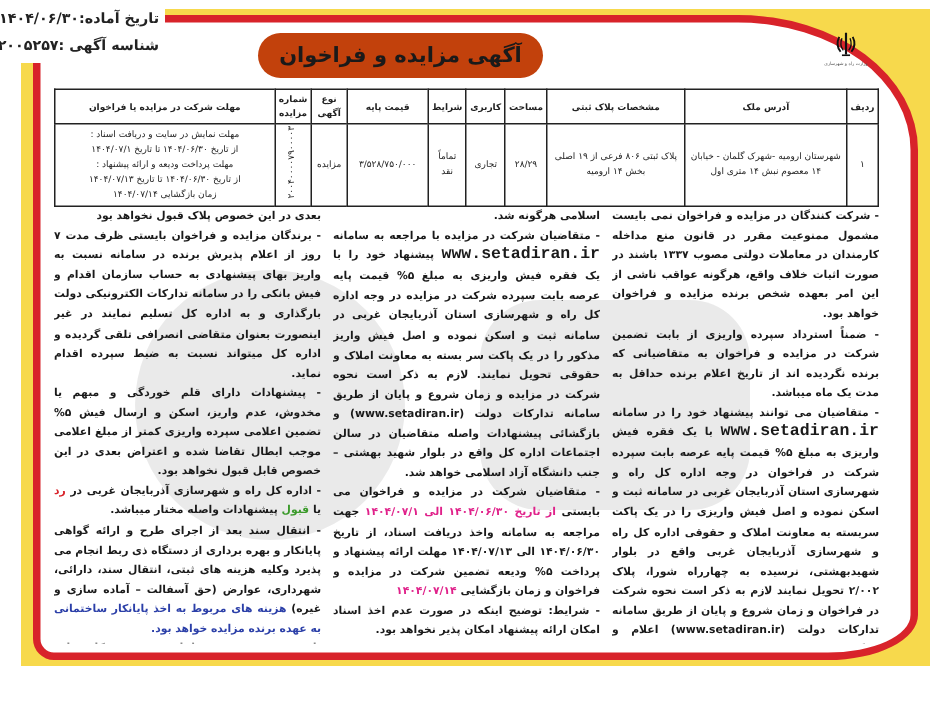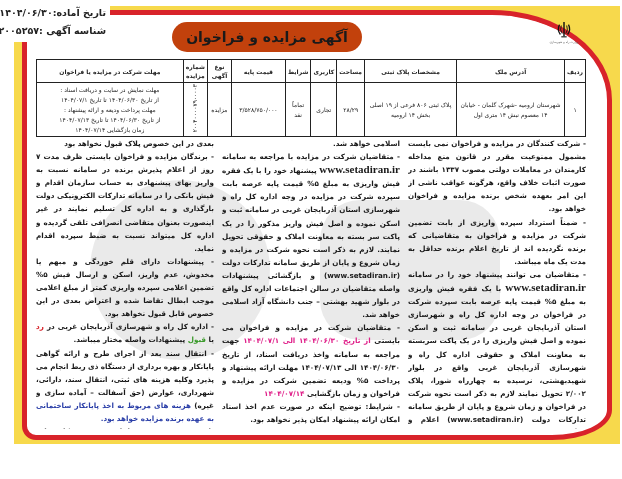--- a/index.html
+++ b/index.html
@@ -56,21 +56,21 @@
 
   .columns {
     position: absolute; left: 36px; top: 137px; width: 550px; height: 292px; z-index: 5;
     display: flex; flex-direction: row-reverse; gap: 8px;
   }
   .col {
     flex: 1; direction: rtl; text-align: justify; font-size: 7.2px; line-height: 13.1px;
     color: #1a1a1a; font-weight: bold; overflow: hidden;
   }
   .col p { margin: 0; }
-  .url { font-size: 11px; font-weight: bold; font-family: Liberation Serif, serif; direction: ltr; unicode-bidi: embed; }
+  .url { font-size: 11px; font-weight: bold; font-family: Liberation Mono, monospace; direction: ltr; unicode-bidi: embed; }
   .pink { color: #e0218a; }
   .red { color: #d8232a; }
   .green { color: #3a9a2a; }
   .blue { color: #2b3fa8; }
 
   .watermark {
     position: absolute; left: 60px; top: 170px; width: 500px; height: 200px; z-index: 4;
     opacity: 0.08; pointer-events: none;
   }
 </style>
@@ -150,21 +150,21 @@
   <div class="col">
     <p>- شرکت کنندگان در مزایده و فراخوان نمی بایست مشمول ممنوعیت مقرر در قانون منع مداخله کارمندان در معاملات دولتی مصوب ۱۳۳۷ باشند در صورت اثبات خلاف واقع، هرگونه عواقب ناشی از این امر بعهده شخص برنده مزایده و فراخوان خواهد بود.</p>
     <p>- ضمناً استرداد سپرده واریزی از بابت تضمین شرکت در مزایده و فراخوان به متقاضیانی که برنده نگردیده اند از تاریخ اعلام برنده حداقل به مدت یک ماه میباشد.</p>
     <p>
       <span>- متقاضیان می توانند پیشنهاد خود را در سامانه</span>
       <span class="url">www.setadiran.ir</span>
       <span>با یک فقره فیش واریزی به مبلغ ۵% قیمت پایه عرصه بابت سپرده شرکت در فراخوان در وجه اداره کل راه و شهرسازی استان آذربایجان غربی در سامانه ثبت و اسکن نموده و اصل فیش واریزی را در یک پاکت سربسته به معاونت املاک و حقوقی اداره کل راه و شهرسازی آذربایجان غربی واقع در بلوار شهیدبهشتی، نرسیده به چهارراه شورا، پلاک ۲/۰۰۲ تحویل نمایند لازم به ذکر است نحوه شرکت در فراخوان و زمان شروع و پایان از طریق سامانه تدارکات دولت (www.setadiran.ir) اعلام و بازگشائی پیشنهادات واصله متقاضیان در سالن اجتماعات اداره کل واقع در بلوار شهید بهشتی – جنب دانشگاه آزاد</span>
     </p>
   </div>
   <div class="col">
-    <p>اسلامی خواهد شد.</p>
+    <p>اسلامی هرگونه شد.</p>
     <p>
       <span>- متقاضیان شرکت در مزایده با مراجعه به سامانه</span>
       <span class="url">www.setadiran.ir</span>
       <span>پیشنهاد خود را با یک فقره فیش واریزی به مبلغ ۵% قیمت پایه عرصه بابت سپرده شرکت در مزایده در وجه اداره کل راه و شهرسازی استان آذربایجان غربی در سامانه ثبت و اسکن نموده و اصل فیش واریز مذکور را در یک پاکت سر بسته به معاونت املاک و حقوقی تحویل نمایند. لازم به ذکر است نحوه شرکت در مزایده و زمان شروع و پایان از طریق سامانه تدارکات دولت (www.setadiran.ir) و بازگشائی پیشنهادات واصله متقاضیان در سالن اجتماعات اداره کل واقع در بلوار شهید بهشتی – جنب دانشگاه آزاد اسلامی خواهد شد.</span>
     </p>
     <p>
       <span>- متقاضیان شرکت در مزایده و فراخوان می بایستی</span>
       <span class="pink">از تاریخ ۱۴۰۴/۰۶/۳۰ الی ۱۴۰۴/۰۷/۱</span>
       <span>جهت مراجعه به سامانه واخذ دریافت اسناد، از تاریخ ۱۴۰۴/۰۶/۳۰ الی ۱۴۰۴/۰۷/۱۳ مهلت ارائه پیشنهاد و پرداخت ۵% ودیعه تضمین شرکت در مزایده و فراخوان و زمان</span>
       <span>بازگشایی</span>

